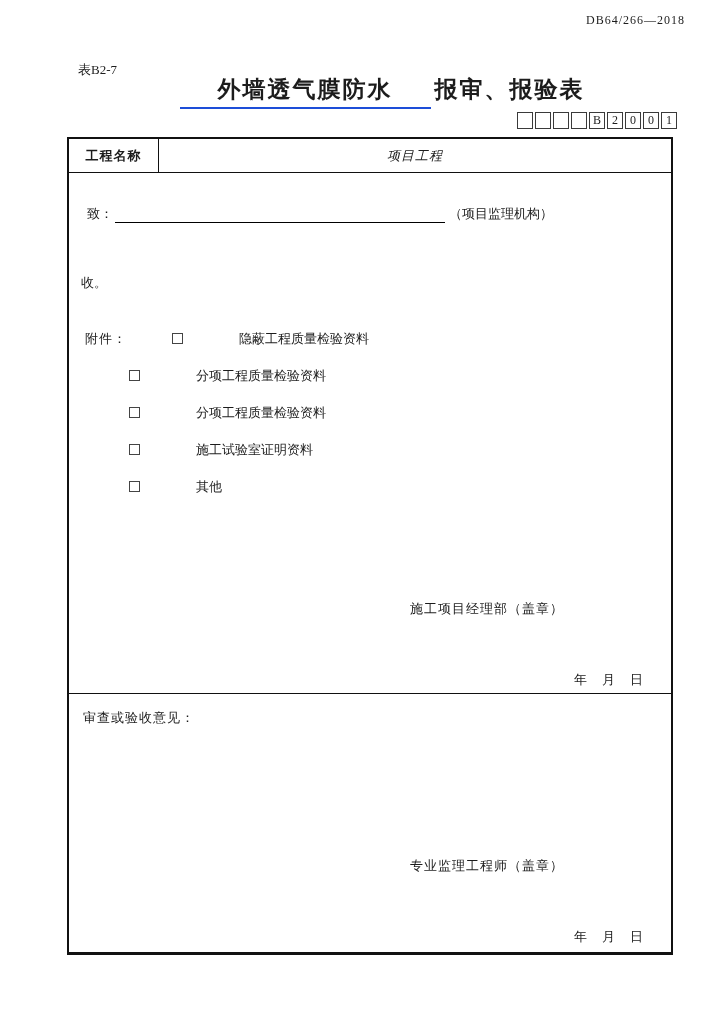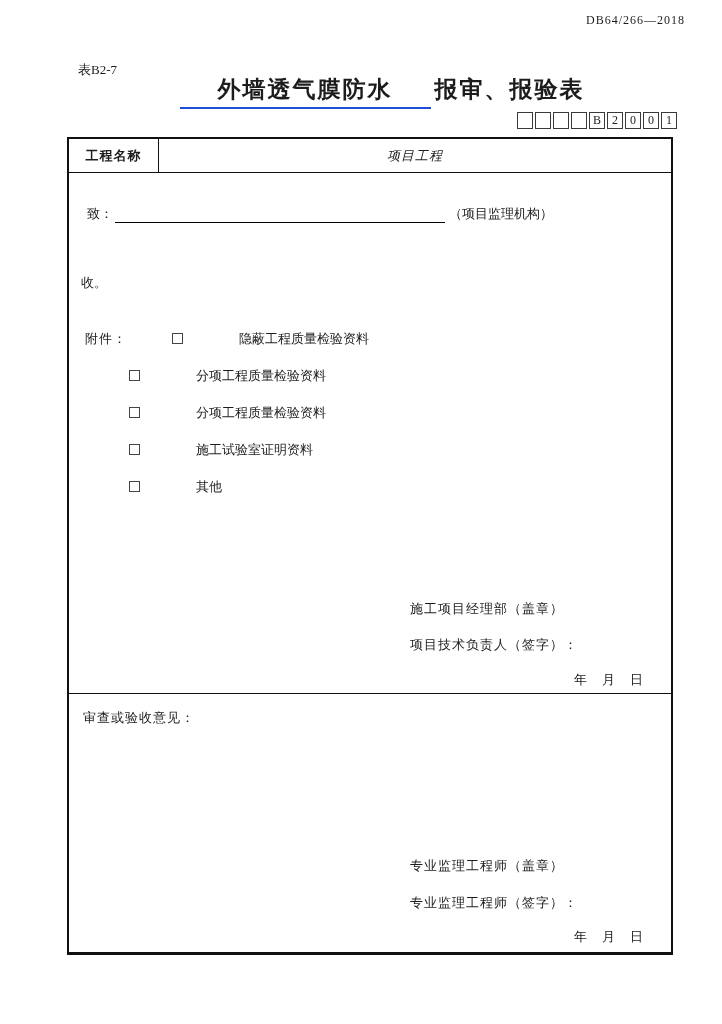--- a/index.html
+++ b/index.html
@@ -160,24 +160,22 @@
         <span class="checkbox"></span>
         <span>施工试验室证明资料</span>
       </div>
       <div class="att-row indent">
         <span class="checkbox"></span>
         <span>其他</span>
       </div>
     </div>
 
     <div class="sig-line sig-org-1">施工项目经理部（盖章）</div>
-    <div class="sig-line sig-person-1">项目技术负责人（签字）：</div>
     <div class="sig-line sig-date-1">年　月　日</div>
   </div>
 
   <div class="section-2">
     <div class="review-label">审查或验收意见：</div>
     <div class="sig-line sig-org-2">专业监理工程师（盖章）</div>
-    <div class="sig-line sig-person-2">专业监理工程师（签字）：</div>
     <div class="sig-line sig-date-2">年　月　日</div>
   </div>
 
 </div>
 
 </body></html>

